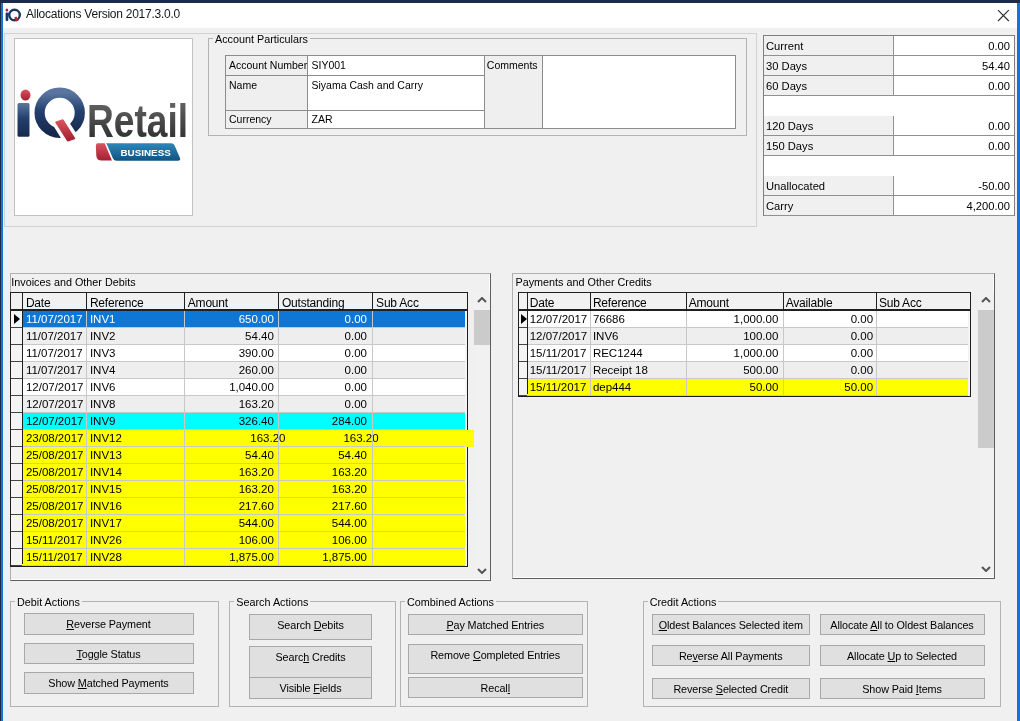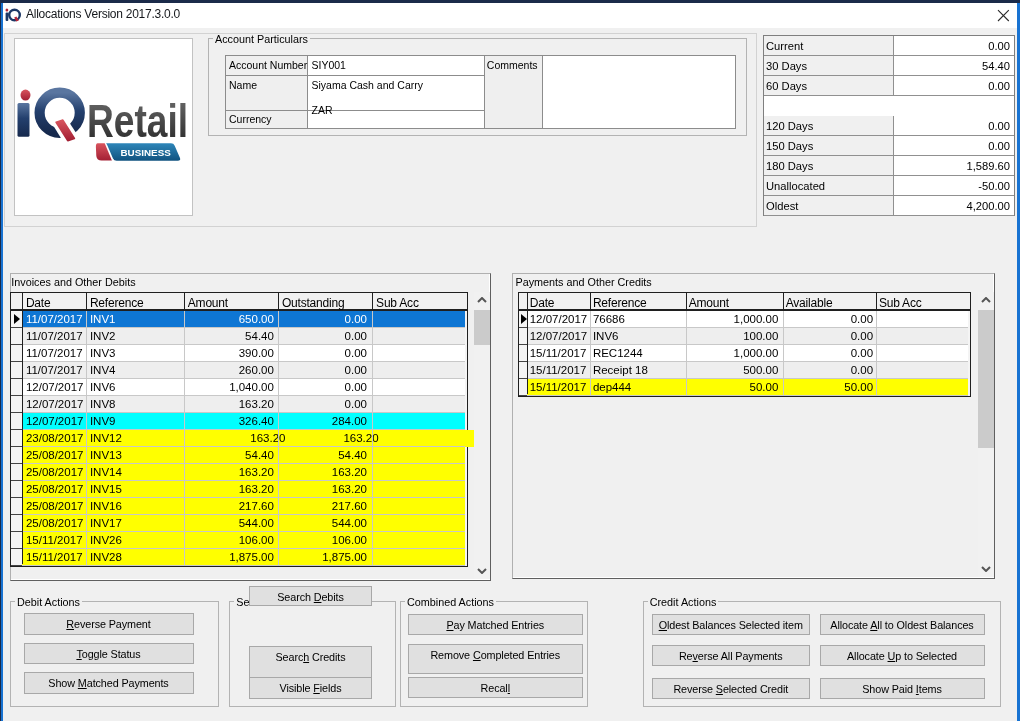--- a/index.html
+++ b/index.html
@@ -112,21 +112,21 @@
 <div class="abs" id="acct-tbl">
   <div class="abs lbl" style="left:0;top:0;width:81.5px;height:72px;border-right:1px solid #8c8c8c"></div>
   <div class="abs lbl" style="left:257.8px;top:0;width:59.2px;height:72px;border-left:1px solid #8c8c8c;border-right:1px solid #8c8c8c"></div>
   <div class="abs" style="left:0;top:19.5px;width:257.8px;height:1px;background:#8c8c8c"></div>
   <div class="abs" style="left:0;top:54px;width:257.8px;height:1px;background:#8c8c8c"></div>
   <div class="acc-cell" style="left:3px;top:3px">Account Number</div>
   <div class="acc-cell" style="left:85.5px;top:3px">SIY001</div>
   <div class="acc-cell" style="left:3px;top:23px">Name</div>
   <div class="acc-cell" style="left:85.5px;top:23px">Siyama Cash and Carry</div>
   <div class="acc-cell" style="left:3px;top:57px">Currency</div>
-  <div class="acc-cell" style="left:85.5px;top:48px">ZAR</div>
+  <div class="acc-cell" style="left:85.5px;top:57px">ZAR</div>
   <div class="acc-cell" style="left:260.8px;top:3px">Comments</div>
 </div>
 
 <div class="abs" id="aging">
     <div class="age-row" style="top:0px">
       <div class="age-lbl">Current</div>
       <div class="age-val">0.00</div>
     </div>
     <div class="age-row" style="top:20px">
       <div class="age-lbl">30 Days</div>
@@ -137,30 +137,26 @@
       <div class="age-val">0.00</div>
     </div>
     <div class="age-row" style="top:80px">
       <div class="age-lbl">120 Days</div>
       <div class="age-val">0.00</div>
     </div>
     <div class="age-row" style="top:100px">
       <div class="age-lbl">150 Days</div>
       <div class="age-val">0.00</div>
     </div>
-    <div class="age-row" style="top:120px">
-      <div class="age-lbl">180 Days</div>
-      <div class="age-val">1,589.60</div>
-    </div>
     <div class="age-row" style="top:140px">
       <div class="age-lbl">Unallocated</div>
       <div class="age-val">-50.00</div>
     </div>
     <div class="age-row" style="top:160px">
-      <div class="age-lbl">Oldest</div>
+      <div class="age-lbl">Carry</div>
       <div class="age-val">4,200.00</div>
     </div>
   </div>
 
 <div class="bevel" style="left:10px;top:272.5px;width:480.5px;height:308px"></div>
 <div class="abs" style="left:11.3px;top:275.5px;font-size:10.8px">Invoices and Other Debits</div>
 <div class="gridbox" id="lgrid" style="left:10px;top:292px;width:457.5px;height:274.5px">
     <div class="ghead">
       <span style="left:14.899999999999999px">Date</span>
       <span style="left:78.89999999999999px">Reference</span>
@@ -385,21 +381,21 @@
 <fieldset class="grp" style="left:10px;top:595.5px;width:208.5px;height:111.5px">
     <legend>Debit Actions</legend>
   </fieldset>
 <div class="btn" style="left:23.5px;top:613px;width:170px;height:21.5px"><u>R</u>everse Payment</div>
 <div class="btn" style="left:23.5px;top:642.5px;width:170px;height:21.5px"><u>T</u>oggle Status</div>
 <div class="btn" style="left:23.5px;top:672px;width:170px;height:21.5px">Show <u>M</u>atched Payments</div>
 
 <fieldset class="grp" style="left:229.3px;top:595.5px;width:166.7px;height:111.5px">
     <legend>Search Actions</legend>
   </fieldset>
-<div class="btn" style="left:249px;top:586px;width:123px;height:20px">Search <u>D</u>ebits</div>
+<div class="btn" style="left:249px;top:614px;width:123px;height:26px">Search <u>D</u>ebits</div>
 <div class="btn" style="left:249px;top:646px;width:123px;height:37px">Searc<u>h</u> Credits</div>
 <div class="btn" style="left:249px;top:677px;width:123px;height:21.5px">Visible <u>F</u>ields</div>
 
 <fieldset class="grp" style="left:400px;top:595.5px;width:188px;height:111.5px">
     <legend>Combined Actions</legend>
   </fieldset>
 <div class="btn" style="left:407.5px;top:613.5px;width:175.5px;height:21.5px"><u>P</u>ay Matched Entries</div>
 <div class="btn" style="left:407.5px;top:644px;width:175.5px;height:30px">Remove <u>C</u>ompleted Entries</div>
 <div class="btn" style="left:407.5px;top:676.5px;width:175.5px;height:21.5px">Recal<u>l</u></div>
 

